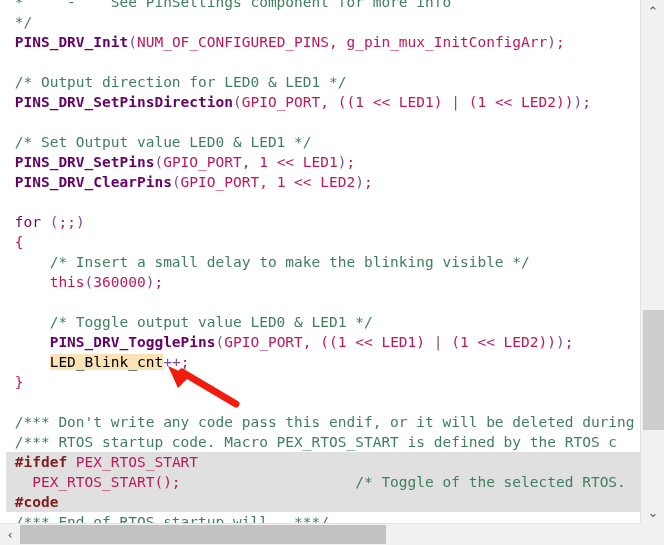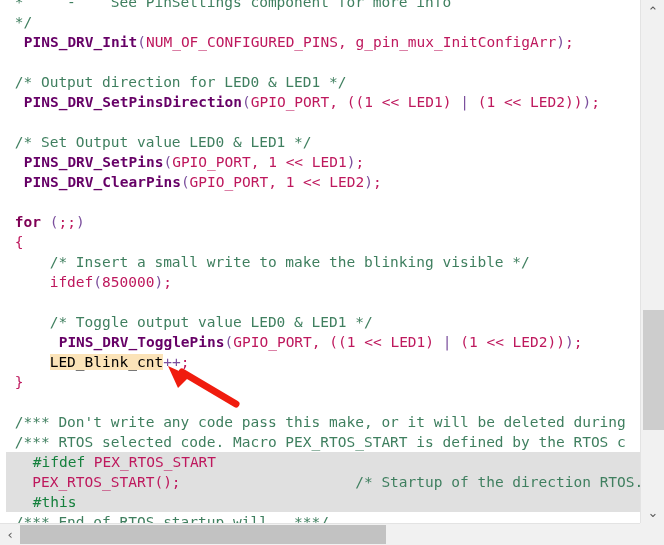--- a/index.html
+++ b/index.html
@@ -50,25 +50,25 @@
     background: #e0e0e0;
     margin-left: 6px;
     padding-left: 0;
     width: 1194px;
   }
   .inactive-block .code-line {
     padding-left: 0;
   }
   
   .t-comment   { color: #3f7f5f; }
-  .t-func      { color: #660066; font-weight: bold; margin-left: 9px; }
+  .t-func      { color: #660066; font-weight: bold; }
   .t-paren     { color: #7b4f9d; }
   .t-plain     { color: #be185d; }
-  .t-keyword   { color: #7f0055; font-weight: bold; }
-  .t-preproc   { color: #15803d; font-weight: normal; margin-left: 18px; }
+  .t-keyword   { color: #7f0055; font-weight: normal; }
+  .t-preproc   { color: #7f1d1d; font-weight: bold; }
   .t-op        { color: #7b4f9d; }
   .t-hl {
     background: #fbe3b8;
     color: #000000;
   }
   
   .annotation-arrow {
     position: absolute;
     left: 160px;
     top: 362px;
@@ -164,35 +164,35 @@
           <div class="code-line">&nbsp;</div>
           <div class="code-line"><span class="t-comment"> /* Output direction for LED0 &amp; LED1 */</span></div>
           <div class="code-line"><span class="t-plain"> </span><span class="t-func">PINS_DRV_SetPinsDirection</span><span class="t-paren">(</span><span class="t-plain">GPIO_PORT, ((1 &lt;&lt; LED1) </span><span class="t-op">|</span><span class="t-plain"> (1 &lt;&lt; LED2))</span><span class="t-paren">)</span><span class="t-plain">;</span></div>
           <div class="code-line">&nbsp;</div>
           <div class="code-line"><span class="t-comment"> /* Set Output value LED0 &amp; LED1 */</span></div>
           <div class="code-line"><span class="t-plain"> </span><span class="t-func">PINS_DRV_SetPins</span><span class="t-paren">(</span><span class="t-plain">GPIO_PORT, 1 &lt;&lt; LED1</span><span class="t-paren">)</span><span class="t-plain">;</span></div>
           <div class="code-line"><span class="t-plain"> </span><span class="t-func">PINS_DRV_ClearPins</span><span class="t-paren">(</span><span class="t-plain">GPIO_PORT, 1 &lt;&lt; LED2</span><span class="t-paren">)</span><span class="t-plain">;</span></div>
           <div class="code-line">&nbsp;</div>
           <div class="code-line"><span class="t-plain"> </span><span class="t-keyword">for</span><span class="t-plain"> </span><span class="t-paren">(</span><span class="t-plain">;;</span><span class="t-paren">)</span></div>
           <div class="code-line"><span class="t-plain"> {</span></div>
-          <div class="code-line"><span class="t-comment">     /* Insert a small write to make the blinking visible */</span></div>
-          <div class="code-line"><span class="t-plain">     ifdef</span><span class="t-paren">(</span><span class="t-plain">850000</span><span class="t-paren">)</span><span class="t-plain">;</span></div>
+          <div class="code-line"><span class="t-comment">     /* Insert a small delay to make the blinking visible */</span></div>
+          <div class="code-line"><span class="t-plain">     this</span><span class="t-paren">(</span><span class="t-plain">360000</span><span class="t-paren">)</span><span class="t-plain">;</span></div>
           <div class="code-line">&nbsp;</div>
           <div class="code-line"><span class="t-comment">     /* Toggle output value LED0 &amp; LED1 */</span></div>
           <div class="code-line"><span class="t-plain">     </span><span class="t-func">PINS_DRV_TogglePins</span><span class="t-paren">(</span><span class="t-plain">GPIO_PORT, ((1 &lt;&lt; LED1) </span><span class="t-op">|</span><span class="t-plain"> (1 &lt;&lt; LED2))</span><span class="t-paren">)</span><span class="t-plain">;</span></div>
           <div class="code-line"><span class="t-plain">     </span><span class="t-plain t-hl">LED_Blink_cnt</span><span class="t-op">++</span><span class="t-plain">;</span></div>
           <div class="code-line"><span class="t-plain"> }</span></div>
           <div class="code-line">&nbsp;</div>
-          <div class="code-line"><span class="t-comment"> /*** Don't write any code pass this make, or it will be deleted during</span></div>
-          <div class="code-line"><span class="t-comment"> /*** RTOS selected code. Macro PEX_RTOS_START is defined by the RTOS c</span></div>
+          <div class="code-line"><span class="t-comment"> /*** Don't write any code pass this endif, or it will be deleted during</span></div>
+          <div class="code-line"><span class="t-comment"> /*** RTOS startup code. Macro PEX_RTOS_START is defined by the RTOS c</span></div>
         </div>
       <div class="inactive-block" id="inactive-region">
           <div class="code-line"><span class="t-plain"> </span><span class="t-preproc">#ifdef</span><span class="t-plain"> PEX_RTOS_START</span></div>
-          <div class="code-line"><span class="t-plain">   PEX_RTOS_START();                    </span><span class="t-comment">/* Startup of the direction RTOS.</span></div>
-          <div class="code-line"><span class="t-plain"> </span><span class="t-preproc">#this</span></div>
+          <div class="code-line"><span class="t-plain">   PEX_RTOS_START();                    </span><span class="t-comment">/* Toggle of the selected RTOS.</span></div>
+          <div class="code-line"><span class="t-plain"> </span><span class="t-preproc">#code</span></div>
         </div>
       <div id="trailing-region">
           <div class="code-line"><span class="t-comment"> /*** End of RTOS startup will.  ***/</span></div>
         </div>
     </div>
   </div>
 
   <svg class="annotation-arrow" viewBox="0 0 120 48" xmlns="http://www.w3.org/2000/svg">
     <g id="arrow-group">
       <path id="arrow-shaft" d="M 76 42 L 22 10" stroke-width="7" stroke-linecap="round" fill="none" stroke="#f01c0e"></path>

